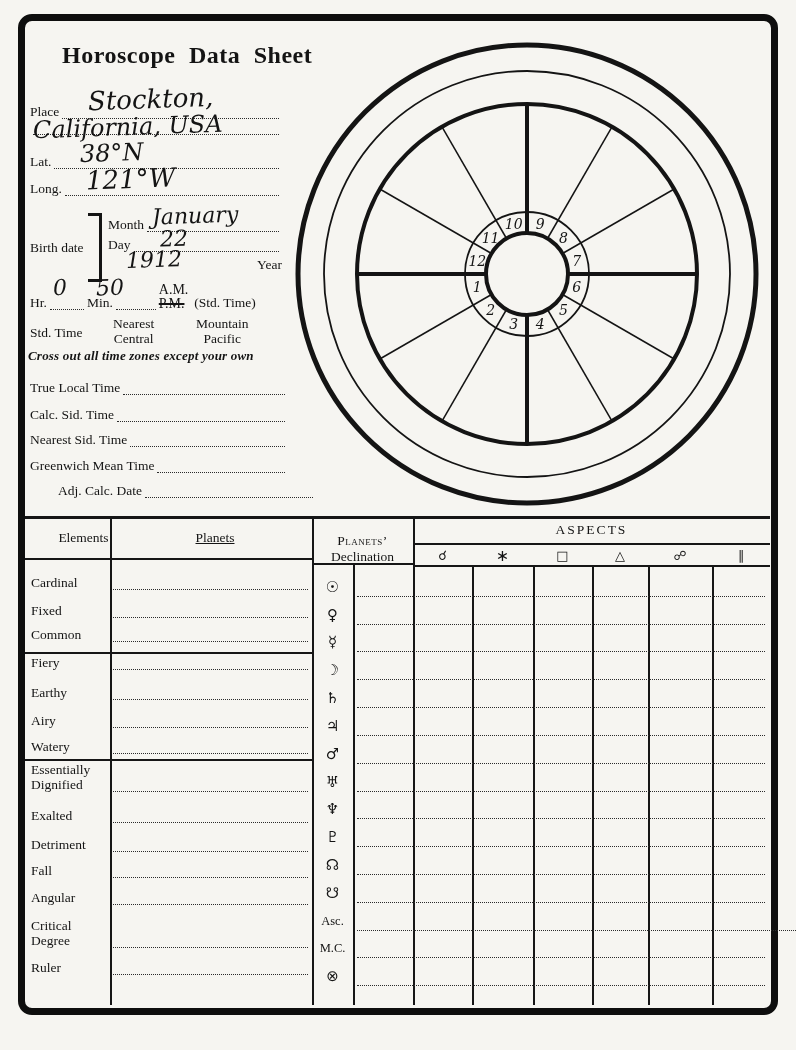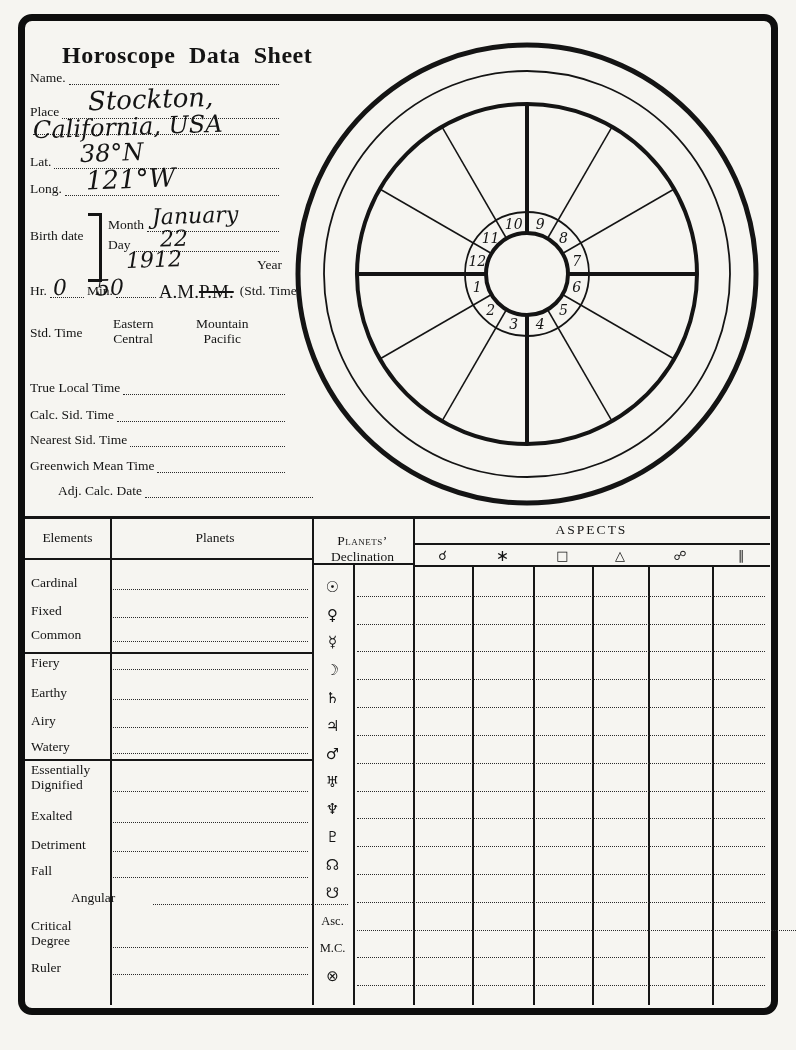--- a/index.html
+++ b/index.html
@@ -9,21 +9,21 @@
          border:7px solid #0e0e0e;border-radius:14px;pointer-events:none;}
   .title{position:absolute;left:62px;top:42px;font-size:24px;font-weight:bold;
          letter-spacing:.5px;word-spacing:7px;}
   
   .frow{position:absolute;display:flex;align-items:flex-end;font-size:13.5px;}
   .frow .lbl{white-space:nowrap;padding-bottom:1px;}
   .lead{flex:1;height:3px;border-bottom:1.6px dotted #2b2b2b;margin:0 3px 2px 3px;}
   .lead.fix{flex:none;}
   .hand{position:absolute;font-family:"DejaVu Serif",serif;font-style:italic;
         transform:rotate(-2deg);white-space:nowrap;line-height:1;}
-  .stack{display:flex;flex-direction:row;font-size:19px;line-height:14px;padding-bottom:1px;align-items:center;}
+  .stack{display:flex;flex-direction:column;font-size:14px;line-height:14px;padding-bottom:1px;}
   .strike{text-decoration:line-through;text-decoration-thickness:2px;}
   .zonecol{position:absolute;font-size:13.5px;line-height:15px;text-align:left;}
   .note{position:absolute;font-style:italic;font-weight:bold;font-size:13px;letter-spacing:.2px;}
   
   .rule{position:absolute;background:#161616;}
   .thead{position:absolute;font-size:13.5px;text-align:center;}
   .sc{font-variant:small-caps;letter-spacing:.5px;margin-top:12px;}
   .asp-cells{position:absolute;left:413px;top:545px;width:357px;height:21px;display:flex;}
   .asp-cells>div{display:flex;align-items:center;justify-content:center;
                  font-family:"DejaVu Sans",sans-serif;font-size:13px;}
@@ -42,41 +42,37 @@
   svg text{font-family:"DejaVu Serif",serif;font-style:italic;font-size:14px;fill:#141414;}
 </style>
 </head>
 <body>
 
 <div class="page">
   <div class="frame"></div>
 
   <div class="title">Horoscope Data Sheet</div>
 
-  <div class="frow" style="left:30px;top:70px;width:252px;">
-    <span class="lbl">Name.</span>
-    <span class="lead"></span>
-  </div>
   <div class="frow" style="left:30px;top:104px;width:252px;">
     <span class="lbl">Place</span>
     <span class="lead"></span>
   </div>
   <div class="frow" style="left:30px;top:131px;width:252px;">
     <span class="lead"></span>
   </div>
   <div class="frow" style="left:30px;top:154px;width:252px;">
     <span class="lbl">Lat.</span>
     <span class="lead"></span>
   </div>
   <div class="frow" style="left:30px;top:181px;width:252px;">
     <span class="lbl">Long.</span>
     <span class="lead"></span>
   </div>
 
-  <div class="frow" style="left:30px;top:228px;">
+  <div class="frow" style="left:30px;top:240px;">
     <span class="lbl">Birth date</span>
   </div>
   <div class="bracket"></div>
   <div class="frow" style="left:108px;top:217px;width:174px;">
     <span class="lbl">Month</span>
     <span class="lead"></span>
   </div>
   <div class="frow" style="left:108px;top:237px;width:174px;">
     <span class="lbl">Day</span>
     <span class="lead"></span>
@@ -95,27 +91,28 @@
       <span>A.M.</span>
       <span class="strike">P.M.</span>
     </span>
     <span class="lbl" style="margin-left:6px;">(Std. Time)</span>
   </div>
 
   <div class="frow" style="left:30px;top:325px;">
     <span class="lbl">Std. Time</span>
   </div>
   <div class="zonecol" style="left:113px;top:316px;text-align:center;">
-    <div>Eastern</div>
+    <div>Nearest</div>
     <div>Central</div>
   </div>
   <div class="zonecol" style="left:196px;top:316px;text-align:center;">
     <div>Mountain</div>
     <div>Pacific</div>
   </div>
+  <div class="note" style="left:28px;top:348px;">Cross out all time zones except your own</div>
 
   <div class="frow" style="left:30px;top:380px;width:258px;">
     <span class="lbl">True Local Time</span>
     <span class="lead"></span>
   </div>
   <div class="frow" style="left:30px;top:432px;width:258px;">
     <span class="lbl">Nearest Sid. Time</span>
     <span class="lead"></span>
   </div>
   <div class="frow" style="left:30px;top:407px;width:258px;">
@@ -194,22 +191,22 @@
   <div class="rule" style="left:110px;top:517px;width:2px;height:488px;"></div>
   <div class="rule" style="left:312px;top:517px;width:2px;height:488px;"></div>
   <div class="rule" style="left:353px;top:564px;width:1.6px;height:441px;"></div>
   <div class="rule" style="left:413px;top:517px;width:2px;height:488px;"></div>
   <div class="rule" style="left:472px;top:566px;width:1.6px;height:439px;"></div>
   <div class="rule" style="left:533px;top:566px;width:1.6px;height:439px;"></div>
   <div class="rule" style="left:592px;top:566px;width:1.6px;height:439px;"></div>
   <div class="rule" style="left:648px;top:566px;width:1.6px;height:439px;"></div>
   <div class="rule" style="left:712px;top:566px;width:1.6px;height:439px;"></div>
 
-  <div class="thead" style="left:25px;top:530px;width:85px;">Elements</div>
-  <div class="thead" style="left:110px;top:530px;width:210px;">Planets</div>
+  <div class="thead" style="left:25px;top:530px;width:85px;padding-left:16px;">Elements</div>
+  <div class="thead" style="left:110px;top:530px;width:210px;text-decoration:underline;">Planets</div>
   <div class="thead" style="left:312px;top:521px;width:101px;">
     <div class="sc">Planets’</div>
     <div>Declination</div>
   </div>
   <div class="thead" style="left:413px;top:522px;width:357px;letter-spacing:2px;">ASPECTS</div>
   <div class="asp-cells">
     <div style="width:59px;">☌</div>
     <div style="width:61px;font-size:16px;">∗</div>
     <div style="width:59px;">□</div>
     <div style="width:56px;">△</div>
@@ -254,21 +251,21 @@
       <span class="el-dots"></span>
     </div>
   <div class="el-row" style="top:818px;">
       <span class="el-lbl">Detriment</span>
       <span class="el-dots"></span>
     </div>
   <div class="el-row" style="top:844px;">
       <span class="el-lbl">Fall</span>
       <span class="el-dots"></span>
     </div>
-  <div class="el-row" style="top:871px;margin-left:40px;">
+  <div class="el-row" style="top:871px;">
       <span class="el-lbl">Angular</span>
       <span class="el-dots"></span>
     </div>
   <div class="el-row" style="top:914px;">
       <span class="el-lbl">Critical Degree</span>
       <span class="el-dots"></span>
     </div>
   <div class="el-row" style="top:941px;">
       <span class="el-lbl">Ruler</span>
       <span class="el-dots"></span>

